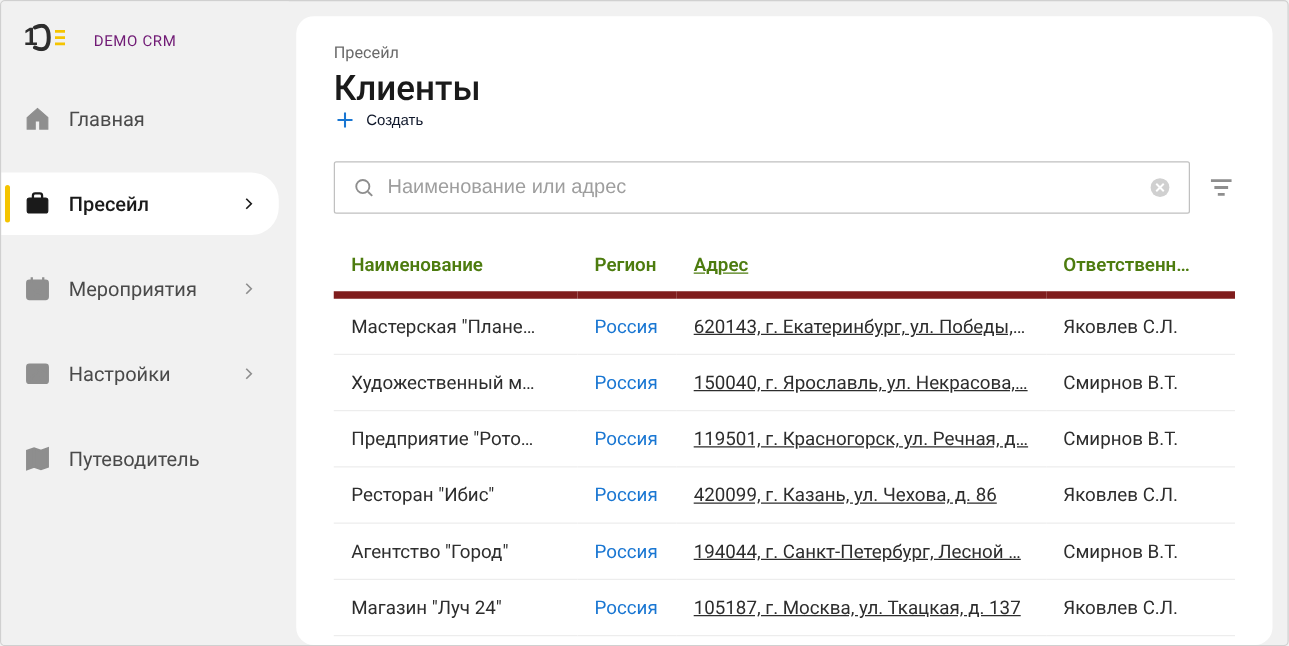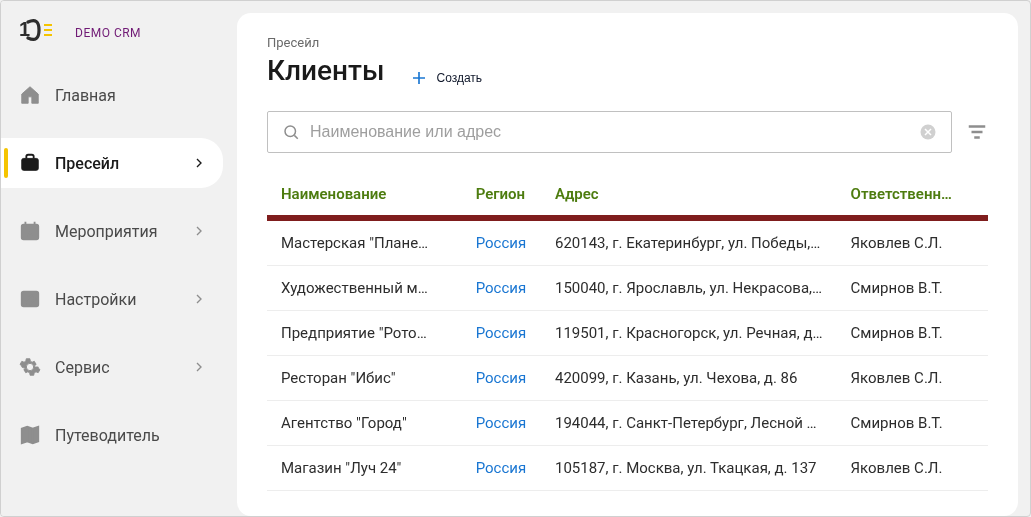--- a/index.html
+++ b/index.html
@@ -105,22 +105,23 @@
       padding: 22px 30px 0 30px;
       overflow: hidden;
     }
     .breadcrumb {
       font-size: 13px;
       color: #6a6a6a;
       margin-bottom: 4px;
     }
     .header-row {
       display: flex;
-      align-items: flex-end;
+      align-items: flex-start;
       margin-bottom: 24px;
+      flex-direction: column;
     }
     .page-title {
       font-size: 28px;
       font-weight: 500;
       color: #1a1a1a;
       margin-right: 26px;
     }
     .create-btn {
       display: flex;
       align-items: center;
@@ -205,21 +206,21 @@
       overflow: hidden;
       text-overflow: ellipsis;
       max-width: 0;
     }
     .table td.link {
       color: #1976d2;
       cursor: pointer;
     }
     .col-name { width: 27%; }
     .col-region { width: 11%; }
-    .col-address { width: 41%; }
+    .col-address { width: 41%; text-decoration: underline; }
     .col-responsible { width: 21%; }
   </style>
 </head>
 <body>
 
 <div class="app">
   <aside class="sidebar">
     <div class="brand">
       <span class="brand-logo">
         <svg width="34" height="22" viewBox="0 0 34 22">
@@ -269,29 +270,20 @@
         <svg class="nav-icon" viewBox="0 0 24 24" fill="none" stroke-width="2">
             <rect x="3" y="4" width="18" height="16" rx="2"></rect>
             <path d="M14 8 L18 12 L11 19 L7 19 L7 15 Z" fill="#8e8e8e"></path>
           </svg>
         <span class="nav-label">Настройки</span>
         <svg class="chevron" viewBox="0 0 24 24">
             <polyline points="9 6 15 12 9 18"></polyline>
           </svg>
       </div>
 
-      <div class="nav-item">
-        <svg class="nav-icon" viewBox="0 0 24 24">
-            <path d="M12 8a4 4 0 100 8 4 4 0 000-8zm9 4a7 7 0 01-.1 1.2l2 1.6-2 3.4-2.4-1a7 7 0 01-2 1.2l-.4 2.6h-4l-.4-2.6a7 7 0 01-2-1.2l-2.4 1-2-3.4 2-1.6A7 7 0 013 12a7 7 0 01.1-1.2l-2-1.6 2-3.4 2.4 1a7 7 0 012-1.2L7.9 3h4l.4 2.6a7 7 0 012 1.2l2.4-1 2 3.4-2 1.6c.07.4.1.8.1 1.2z"></path>
-          </svg>
-        <span class="nav-label">Сервис</span>
-        <svg class="chevron" viewBox="0 0 24 24">
-            <polyline points="9 6 15 12 9 18"></polyline>
-          </svg>
-      </div>
 
       <div class="nav-item">
         <svg class="nav-icon" viewBox="0 0 24 24" fill="none" stroke-width="2">
             <path d="M3 5 L9 3 L15 5 L21 3 V19 L15 21 L9 19 L3 21 Z"></path>
             <line x1="9" y1="3" x2="9" y2="19"></line>
             <line x1="15" y1="5" x2="15" y2="21"></line>
           </svg>
         <span class="nav-label">Путеводитель</span>
       </div>
 

